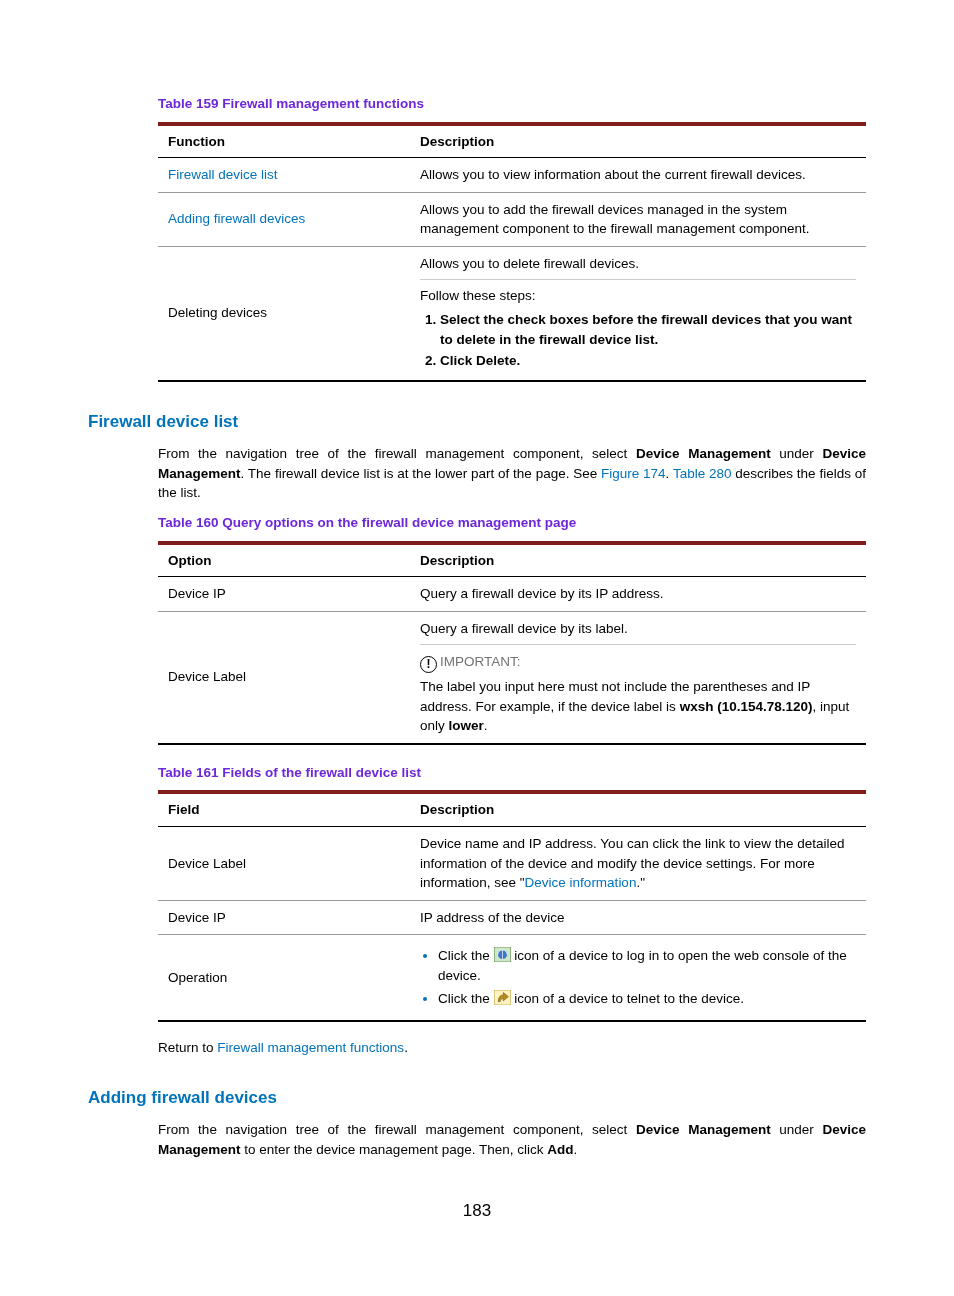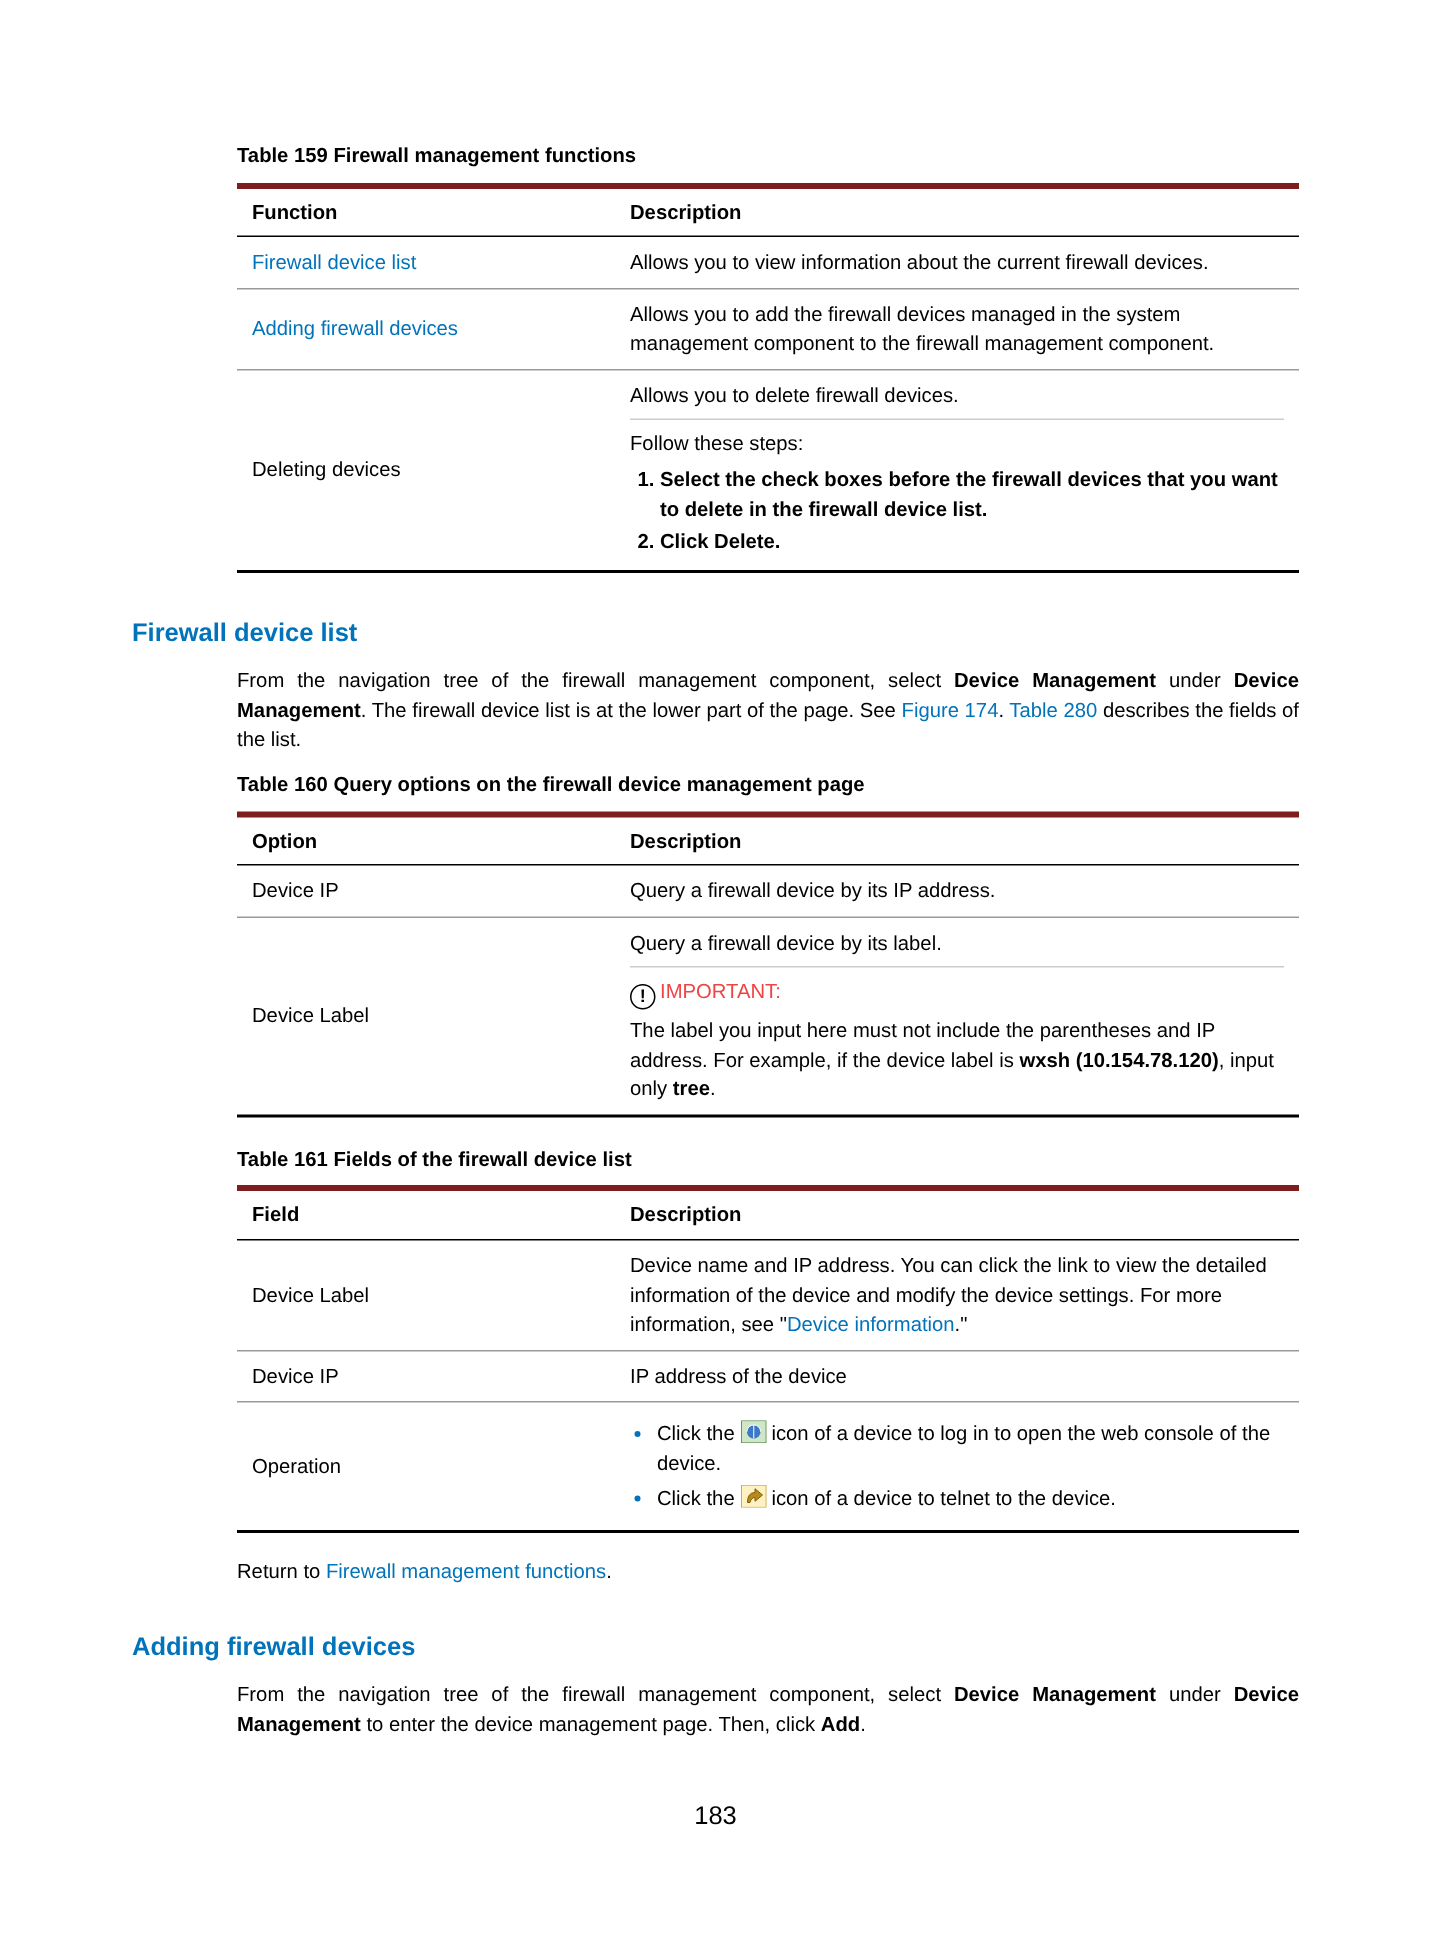--- a/index.html
+++ b/index.html
@@ -9,21 +9,21 @@
     margin: 0;
     padding: 90px 88px 50px 88px;
     width: 954px;
     box-sizing: border-box;
     line-height: 1.45;
   }
   .indent {
     margin-left: 70px;
   }
   .table-caption {
-    color: #000000;
+    color: #6d28d9;
     font-weight: bold;
     font-size: 13.5px;
     margin: 4px 0 8px 0;
   }
   .section-heading {
     color: #0073ba;
     font-weight: bold;
     font-size: 17px;
     margin: 28px 0 10px 0;
   }
@@ -76,21 +76,21 @@
     margin: 2px 0;
     padding-left: 18px;
   }
   ul.bullets li {
     margin: 4px 0;
   }
   ul.bullets li::marker {
     color: #0073ba;
   }
   .important-label {
-    color: #ef4444;
+    color: #737373;
     font-size: 13.5px;
     vertical-align: middle;
   }
   .important-icon {
     display: inline-block;
     width: 15px;
     height: 15px;
     border: 1.6px solid #000;
     border-radius: 50%;
     text-align: center;
@@ -176,21 +176,21 @@
         <td>Query a firewall device by its IP address.</td>
       </tr>
       <tr>
         <td class="col1">Device Label</td>
         <td>
           <div class="sub-block">Query a firewall device by its label.</div>
           <div class="td-inner-divider"></div>
           <div style="margin:4px 0 4px 0;">
             <span class="important-icon">!</span><span class="important-label">IMPORTANT:</span>
           </div>
-          <div><span>The label you input here must not include the parentheses and IP address. For example, if the device label is </span><b>wxsh (10.154.78.120)</b><span>, input only </span><b>tree</b><span>.</span></div>
+          <div><span>The label you input here must not include the parentheses and IP address. For example, if the device label is </span><b>wxsh (10.154.78.120)</b><span>, input only </span><b>lower</b><span>.</span></div>
         </td>
       </tr>
     </tbody>
   </table>
 
   <div class="table-caption" style="margin-top:18px;">Table 161 Fields of the firewall device list</div>
   <table>
     <thead>
       <tr>
         <th class="col1">Field</th>

